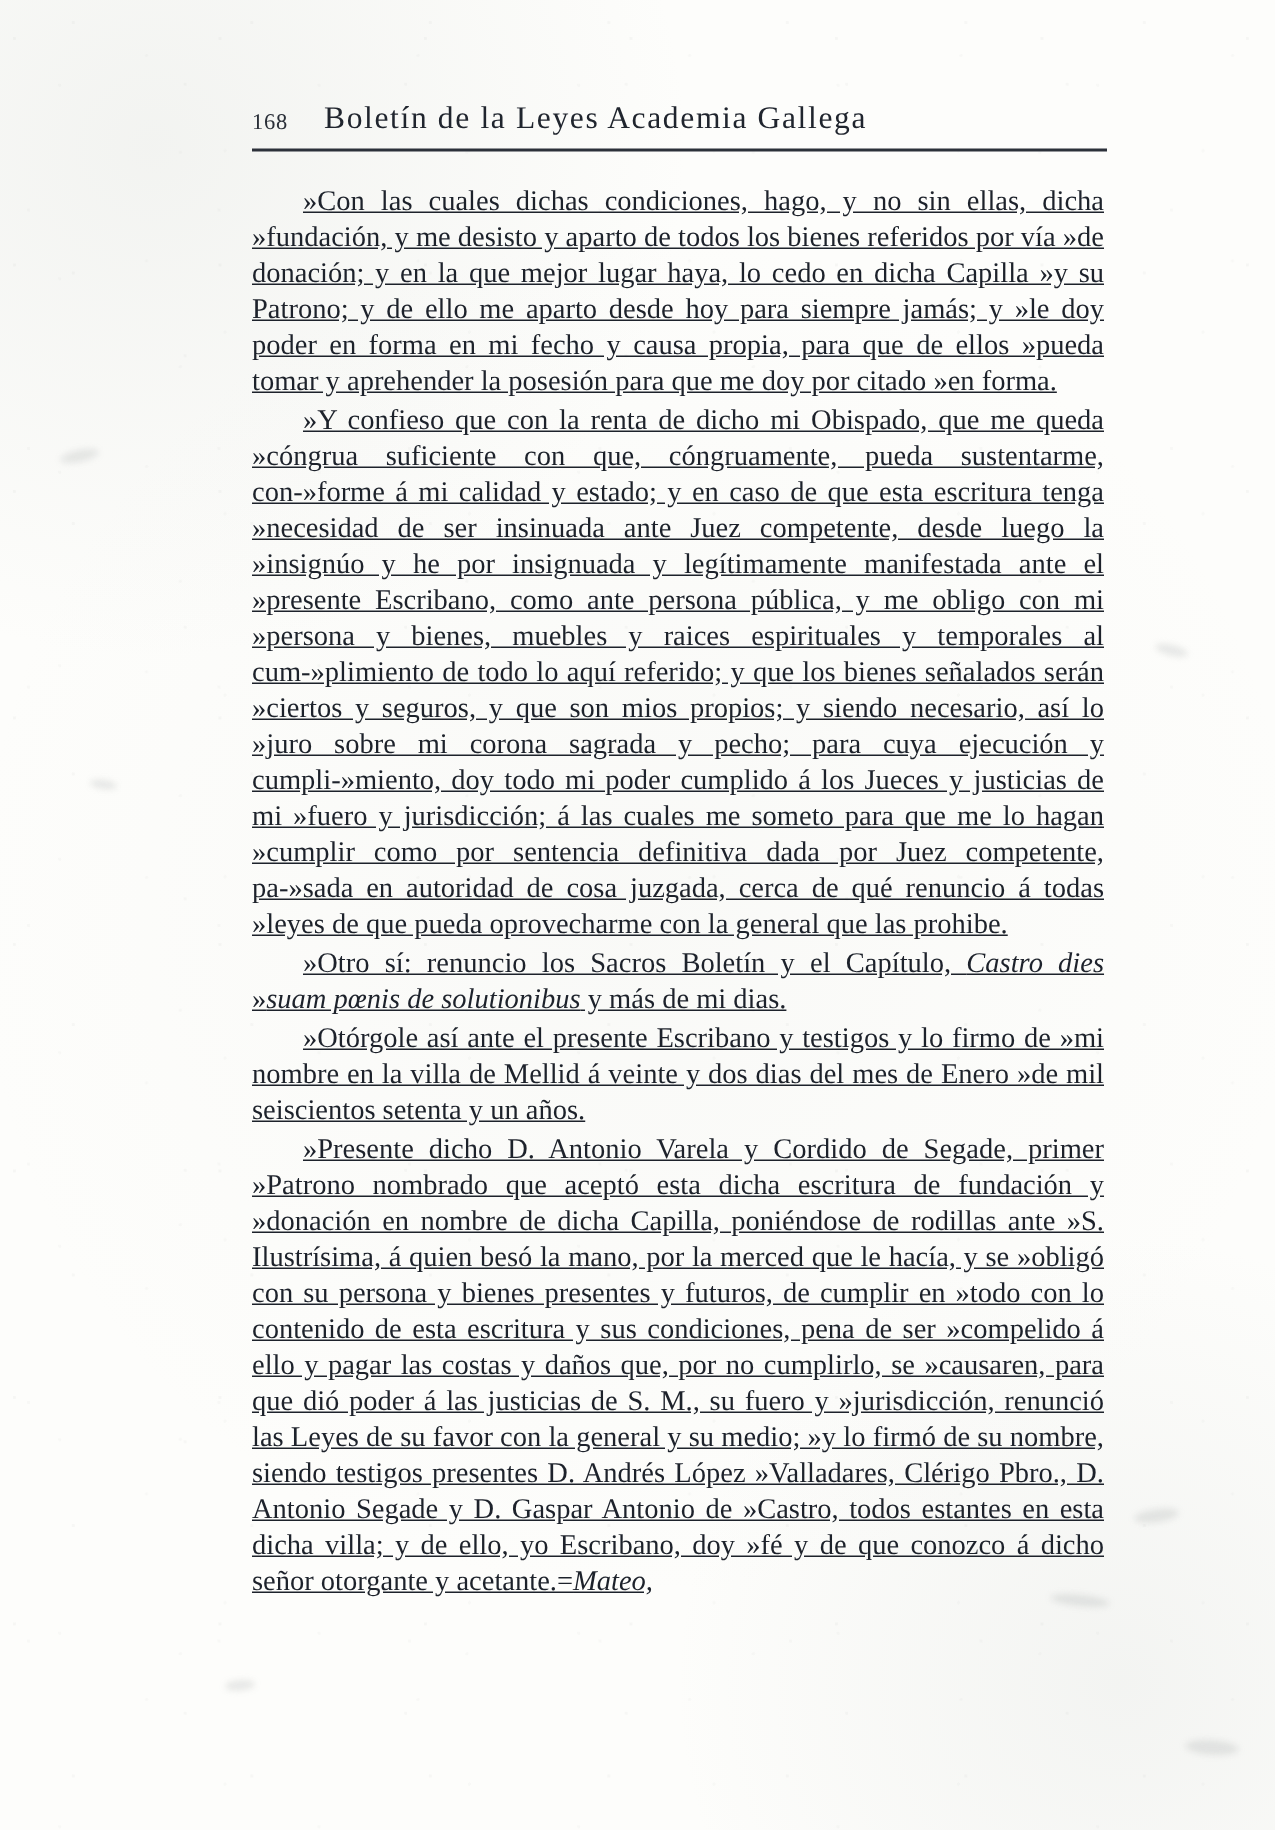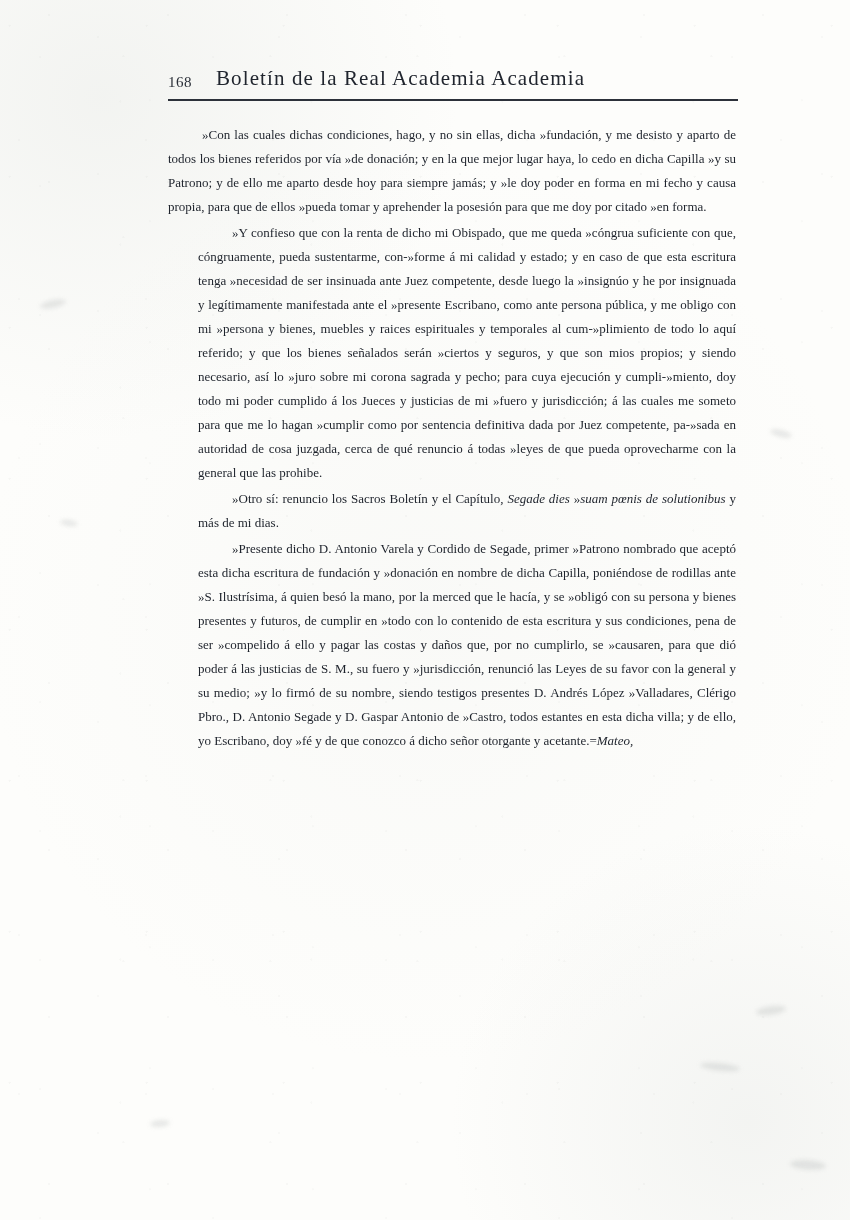--- a/index.html
+++ b/index.html
@@ -75,33 +75,33 @@
     position: absolute;
     left: 0;
     right: -2px;
     top: 33px;
     height: 2px;
     background: #2c313a;
   }
 
   .body-text {
     margin-top: 21px;
-    font-size: 13px;
+    font-size: 19px;
     line-height: 24.0px;
     color: #1d222b;
     text-align: justify;
     text-justify: inter-word;
+    text-decoration: underline;
   }
   .para {
     margin: 0 0 0 0;
     text-indent: 34px;
   }
   .para + .para {
     margin-top: 2px;
-    margin-left: 30px;
   }
   .it {
     font-style: italic;
   }
 
   
   .smudge {
     position: absolute;
     pointer-events: none;
     background: rgba(120,126,124,0.16);
@@ -127,29 +127,30 @@
   <div class="smudge s3"></div>
   <div class="smudge s4"></div>
   <div class="smudge s5"></div>
   <div class="smudge s6"></div>
   <div class="smudge s7"></div>
 
   <div class="content">
 
     <div class="header">
       <span class="folio">168</span>
-      <span class="running-title">Boletín de la Real Academia Academia</span>
+      <span class="running-title">Boletín de la Leyes Academia Gallega</span>
       <div class="header-rule"></div>
     </div>
 
     <div class="body-text">
       <p class="para">»Con las cuales dichas condiciones, hago, y no sin ellas, dicha »fundación, y me desisto y aparto de todos los bienes referidos por vía »de donación; y en la que mejor lugar haya, lo cedo en dicha Capilla »y su Patrono; y de ello me aparto desde hoy para siempre jamás; y »le doy poder en forma en mi fecho y causa propia, para que de ellos »pueda tomar y aprehender la posesión para que me doy por citado »en forma.</p>
       <p class="para">»Y confieso que con la renta de dicho mi Obispado, que me queda »cóngrua suficiente con que, cóngruamente, pueda sustentarme, con-»forme á mi calidad y estado; y en caso de que esta escritura tenga »necesidad de ser insinuada ante Juez competente, desde luego la »insignúo y he por insignuada y legítimamente manifestada ante el »presente Escribano, como ante persona pública, y me obligo con mi »persona y bienes, muebles y raices espirituales y temporales al cum-»plimiento de todo lo aquí referido; y que los bienes señalados serán »ciertos y seguros, y que son mios propios; y siendo necesario, así lo »juro sobre mi corona sagrada y pecho; para cuya ejecución y cumpli-»miento, doy todo mi poder cumplido á los Jueces y justicias de mi »fuero y jurisdicción; á las cuales me someto para que me lo hagan »cumplir como por sentencia definitiva dada por Juez competente, pa-»sada en autoridad de cosa juzgada, cerca de qué renuncio á todas »leyes de que pueda oprovecharme con la general que las prohibe.</p>
       <p class="para">
-        <span>»Otro sí: renuncio los Sacros Boletín y el Capítulo, </span><span class="it">Segade dies</span><span> »</span><span class="it">suam pœnis de solutionibus</span><span> y más de mi dias.</span>
+        <span>»Otro sí: renuncio los Sacros Boletín y el Capítulo, </span><span class="it">Castro dies</span><span> »</span><span class="it">suam pœnis de solutionibus</span><span> y más de mi dias.</span>
       </p>
+      <p class="para">»Otórgole así ante el presente Escribano y testigos y lo firmo de »mi nombre en la villa de Mellid á veinte y dos dias del mes de Enero »de mil seiscientos setenta y un años.</p>
       <p class="para">
         <span>»Presente dicho D. Antonio Varela y Cordido de Segade, primer »Patrono nombrado que aceptó esta dicha escritura de fundación y »donación en nombre de dicha Capilla, poniéndose de rodillas ante »S. Ilustrísima, á quien besó la mano, por la merced que le hacía, y se »obligó con su persona y bienes presentes y futuros, de cumplir en »todo con lo contenido de esta escritura y sus condiciones, pena de ser »compelido á ello y pagar las costas y daños que, por no cumplirlo, se »causaren, para que dió poder á las justicias de S. M., su fuero y »jurisdicción, renunció las Leyes de su favor con la general y su medio; »y lo firmó de su nombre, siendo testigos presentes D. Andrés López »Valladares, Clérigo Pbro., D. Antonio Segade y D. Gaspar Antonio de »Castro, todos estantes en esta dicha villa; y de ello, yo Escribano, doy »fé y de que conozco á dicho señor otorgante y acetante.=</span><span class="it">Mateo,</span>
       </p>
     </div>
 
   </div>
 </div>
 
 </body></html>

